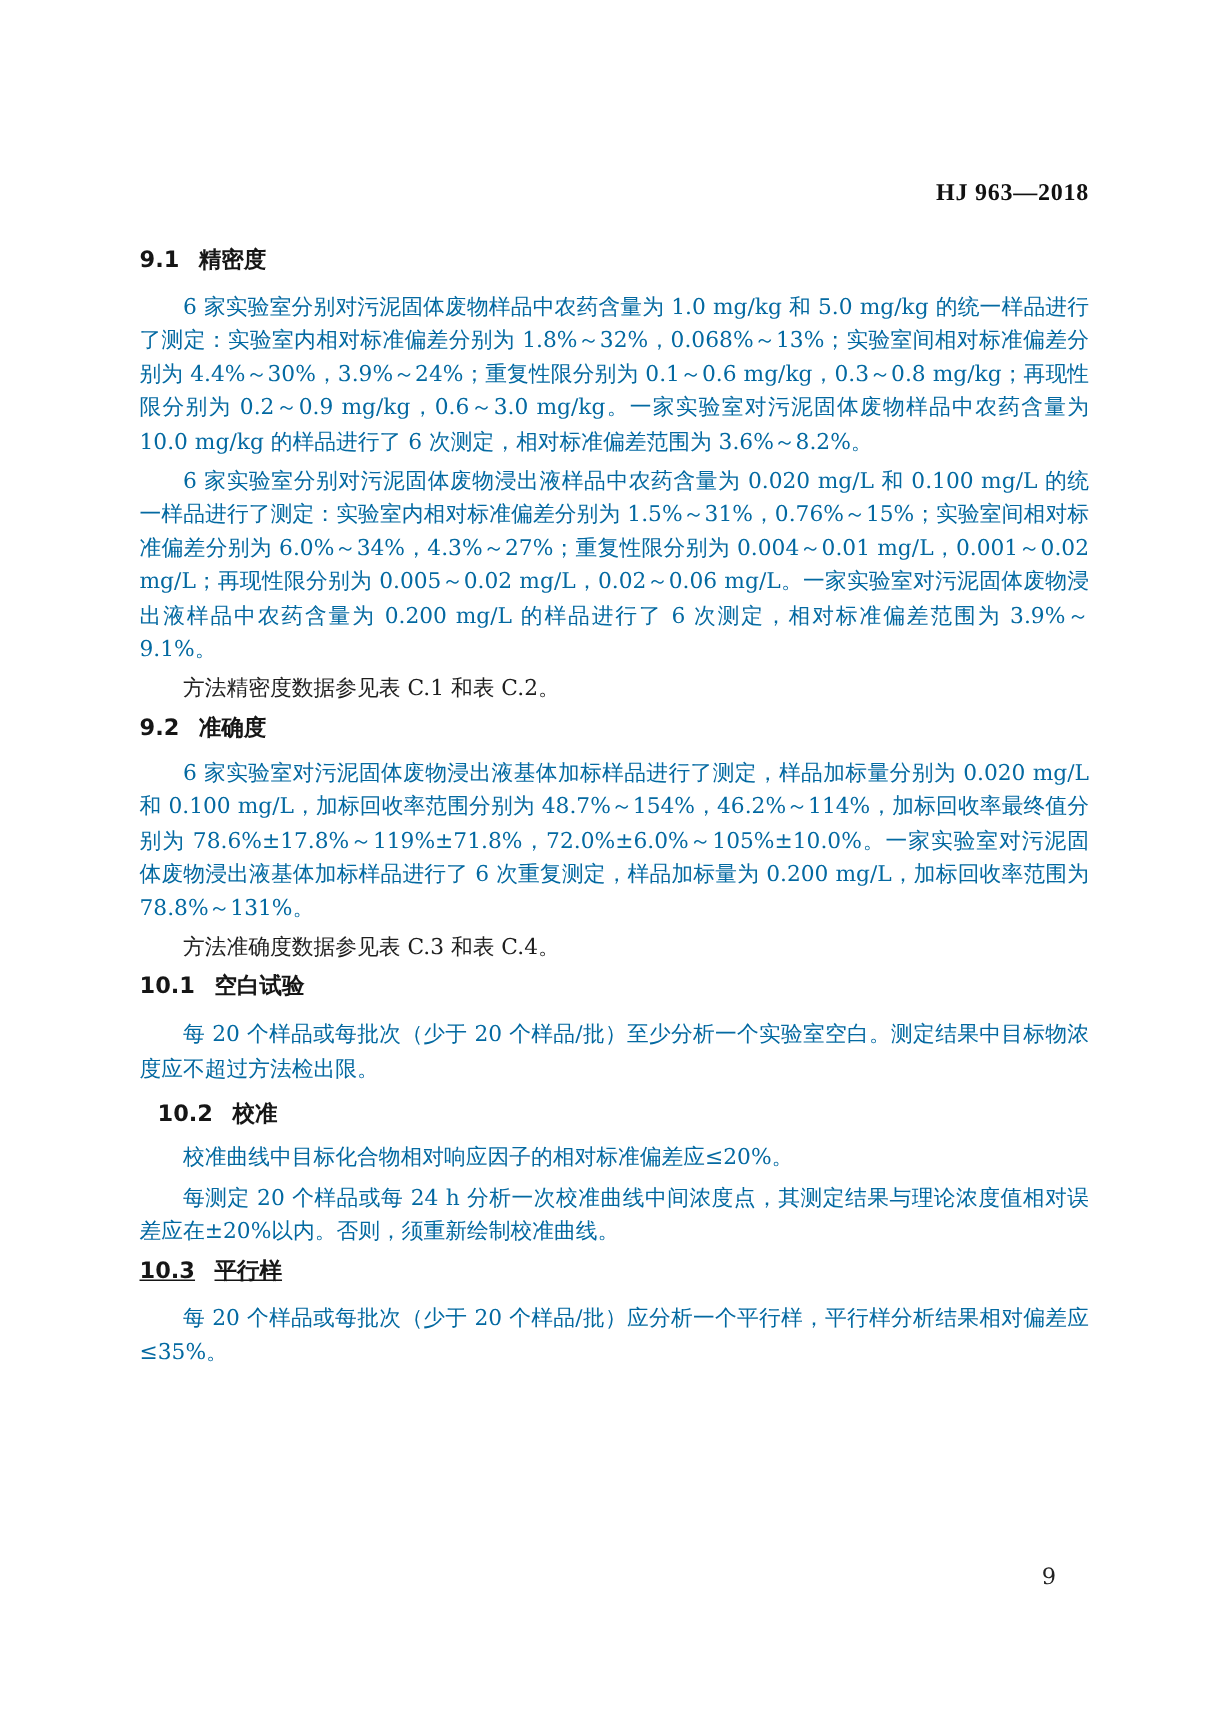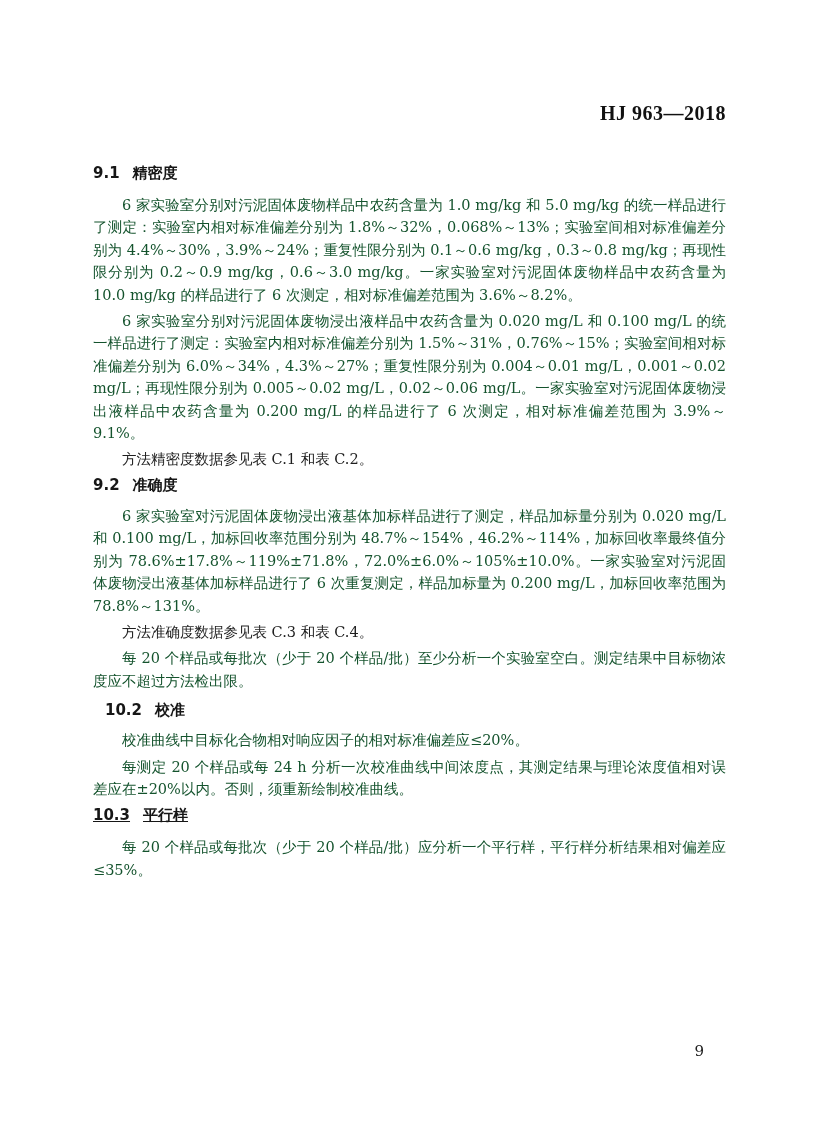--- a/index.html
+++ b/index.html
@@ -10,27 +10,27 @@
   body {
     width: 816px;
     height: 1145px;
     position: relative;
     overflow: hidden;
     font-family: "DejaVu Serif", "Liberation Serif", serif;
     color: #1c1c1c;
   }
   .page-header {
     position: absolute;
-    top: 102px;
+    top: 120px;
     left: 93px;
     right: 90px;
     text-align: right;
     font-family: "Liberation Serif", serif;
     font-weight: bold;
-    font-size: 20px;
+    font-size: 16px;
     letter-spacing: 0.5px;
     color: #111;
   }
   .content {
     position: absolute;
     top: 163px;
     left: 93px;
     width: 633px;
   }
   .sec-h1, .sec-h2 {
@@ -48,21 +48,21 @@
   #h-10    { margin-top: 12px; margin-bottom: 32px; }
   #h-10-1  { margin-bottom: 12px; }
   #h-10-2  { margin-top: 8px;  margin-bottom: 9px; margin-left: 12px; }
   #h-10-3  { margin-top: 5px;  margin-bottom: 11px; text-decoration: underline; }
   .body-p {
     font-size: 14.5px;
     line-height: 22.4px;
     text-align: justify;
     text-indent: 2em;
     margin: 0 0 4px 0;
-    color: #14532d;
+    color: #0369a1;
   }
   .note-p {
     font-size: 14.5px;
     line-height: 22.4px;
     text-indent: 2em;
     margin: 0 0 4px 0;
     color: #1e1e1e;
   }
   .page-footer {
     position: absolute;
@@ -91,20 +91,21 @@
   <p class="body-p">6 家实验室分别对污泥固体废物样品中农药含量为 1.0 mg/kg 和 5.0 mg/kg 的统一样品进行了测定：实验室内相对标准偏差分别为 1.8%～32%，0.068%～13%；实验室间相对标准偏差分别为 4.4%～30%，3.9%～24%；重复性限分别为 0.1～0.6 mg/kg，0.3～0.8 mg/kg；再现性限分别为 0.2～0.9 mg/kg，0.6～3.0 mg/kg。一家实验室对污泥固体废物样品中农药含量为 10.0 mg/kg 的样品进行了 6 次测定，相对标准偏差范围为 3.6%～8.2%。</p>
   <p class="body-p">6 家实验室分别对污泥固体废物浸出液样品中农药含量为 0.020 mg/L 和 0.100 mg/L 的统一样品进行了测定：实验室内相对标准偏差分别为 1.5%～31%，0.76%～15%；实验室间相对标准偏差分别为 6.0%～34%，4.3%～27%；重复性限分别为 0.004～0.01 mg/L，0.001～0.02 mg/L；再现性限分别为 0.005～0.02 mg/L，0.02～0.06 mg/L。一家实验室对污泥固体废物浸出液样品中农药含量为 0.200 mg/L 的样品进行了 6 次测定，相对标准偏差范围为 3.9%～9.1%。</p>
   <p class="note-p">方法精密度数据参见表 C.1 和表 C.2。</p>
 
   <h2 class="sec-h2" id="h-9-2"><span class="h-num">9.2</span><span class="h-title">准确度</span></h2>
 
   <p class="body-p">6 家实验室对污泥固体废物浸出液基体加标样品进行了测定，样品加标量分别为 0.020 mg/L 和 0.100 mg/L，加标回收率范围分别为 48.7%～154%，46.2%～114%，加标回收率最终值分别为 78.6%±17.8%～119%±71.8%，72.0%±6.0%～105%±10.0%。一家实验室对污泥固体废物浸出液基体加标样品进行了 6 次重复测定，样品加标量为 0.200 mg/L，加标回收率范围为 78.8%～131%。</p>
   <p class="note-p">方法准确度数据参见表 C.3 和表 C.4。</p>
 
 
+  <h2 class="sec-h2" id="h-10-1"><span class="h-num">10.1</span><span class="h-title">空白试验</span></h2>
 
   <p class="body-p">每 20 个样品或每批次（少于 20 个样品/批）至少分析一个实验室空白。测定结果中目标物浓度应不超过方法检出限。</p>
 
   <h2 class="sec-h2" id="h-10-2"><span class="h-num">10.2</span><span class="h-title">校准</span></h2>
 
   <p class="body-p">校准曲线中目标化合物相对响应因子的相对标准偏差应≤20%。</p>
   <p class="body-p">每测定 20 个样品或每 24 h 分析一次校准曲线中间浓度点，其测定结果与理论浓度值相对误差应在±20%以内。否则，须重新绘制校准曲线。</p>
 
   <h2 class="sec-h2" id="h-10-3"><span class="h-num">10.3</span><span class="h-title">平行样</span></h2>
 

